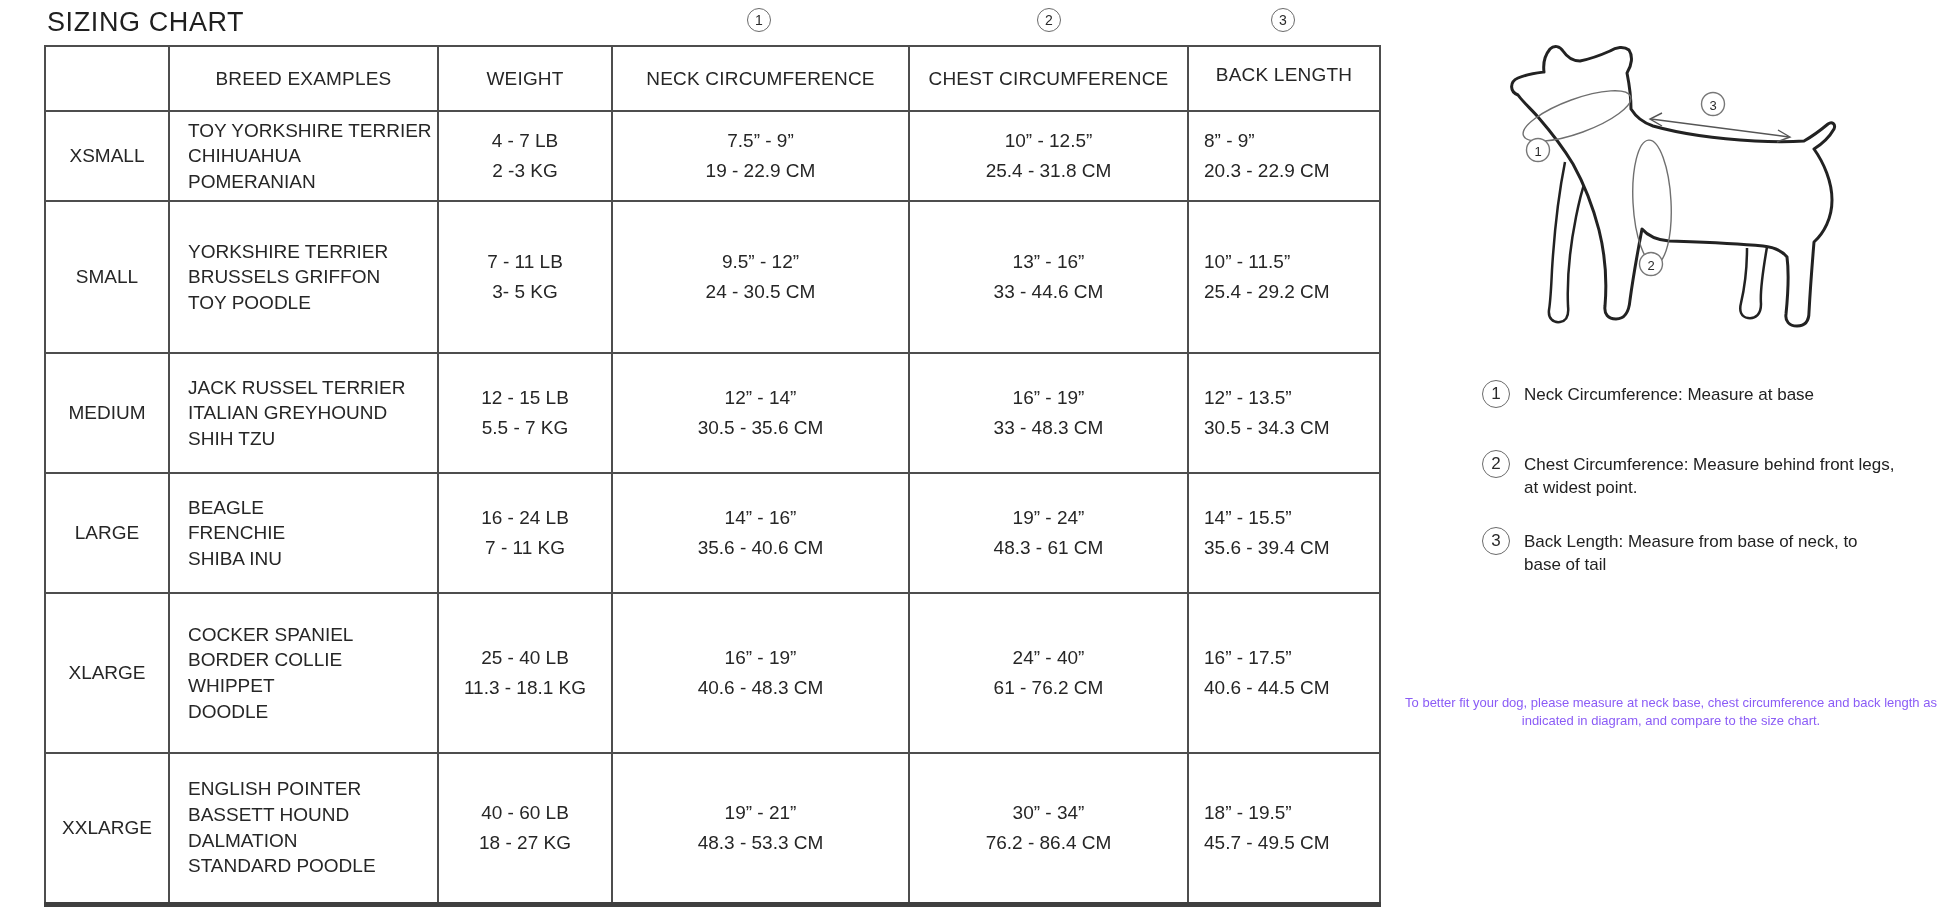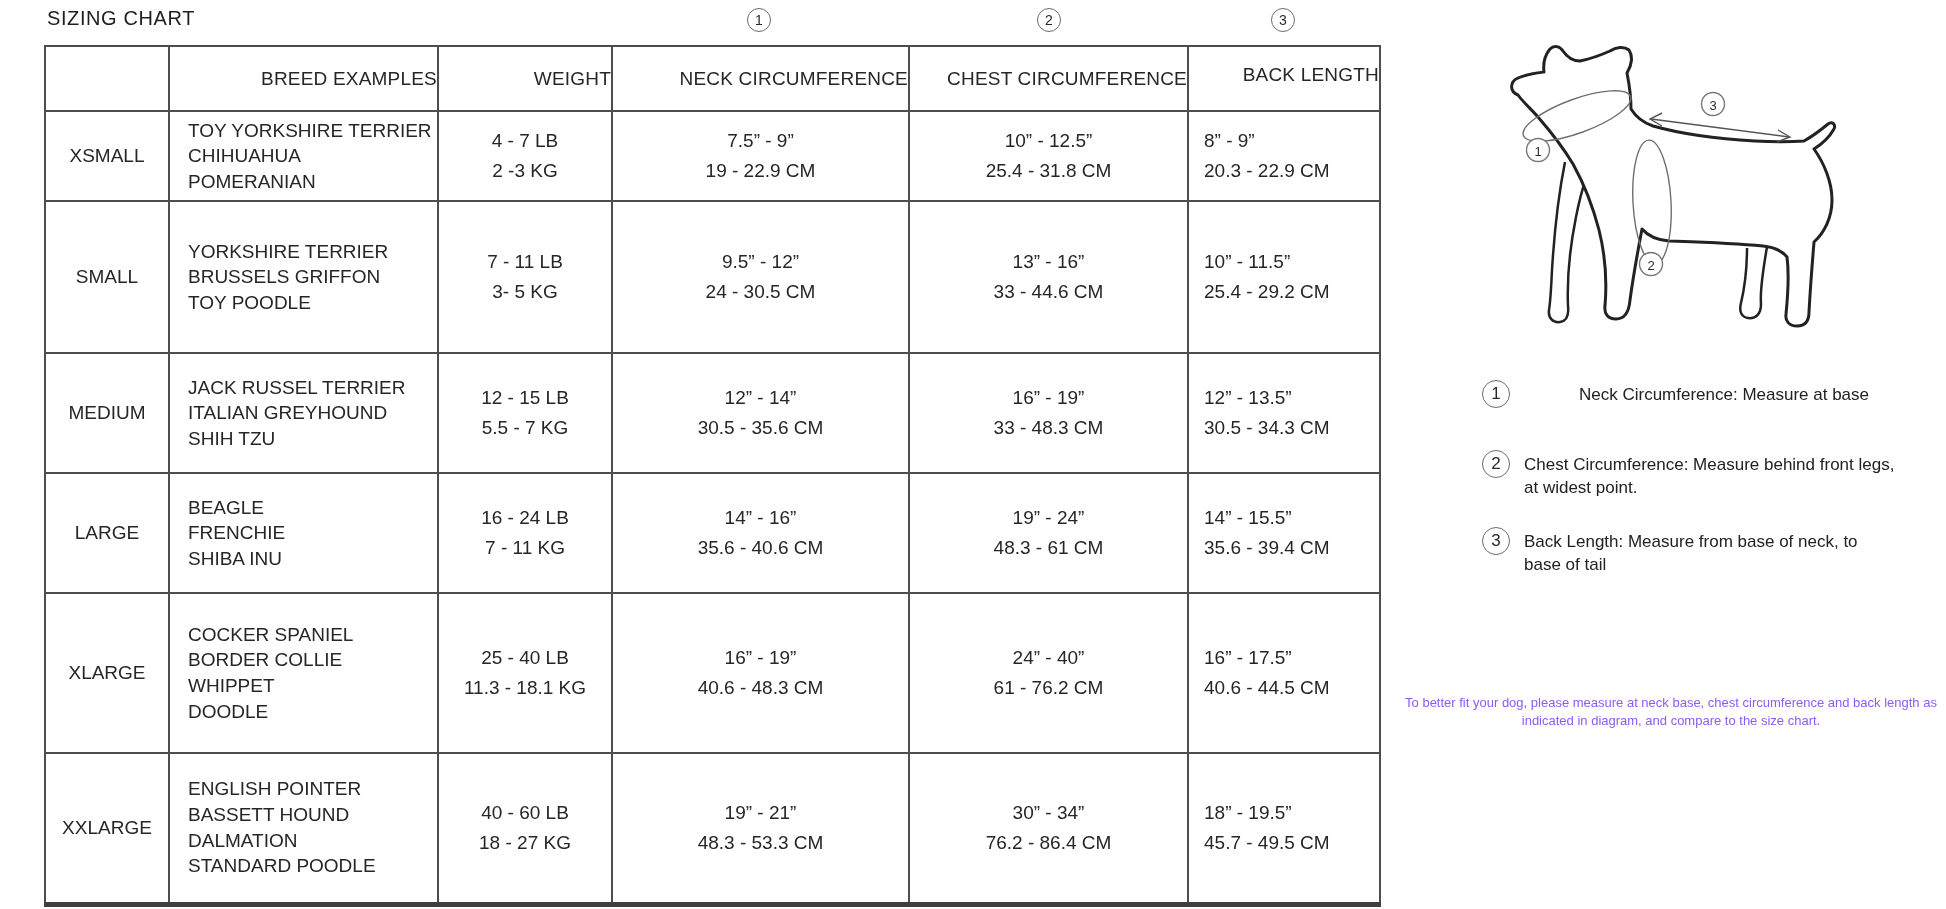--- a/index.html
+++ b/index.html
@@ -1,46 +1,46 @@
 <!DOCTYPE html>
 <html><head>
 <meta charset="utf-8">
 <style>
   * { box-sizing: border-box; margin: 0; padding: 0; }
   html,body { background:#ffffff; }
   body { font-family: "Liberation Sans", "DejaVu Sans", sans-serif; color:#2a2a2a; }
   #stage { position:relative; width:1946px; height:909px; background:#fff; overflow:hidden; }
 
-  .page-title { position:absolute; left:47px; top:7px; font-size:20px; letter-spacing:0.6px; color:#1f1f1f; }
+  .page-title { position:absolute; left:47px; top:7px; font-size:27px; letter-spacing:0.6px; color:#1f1f1f; }
 
   
   .marker { position:absolute; top:8px; width:24px; height:24px; border:1.5px solid #6b6b6b;
             border-radius:50%; display:flex; align-items:center; justify-content:center;
             font-size:14px; color:#2a2a2a; background:#fff; }
 
   
   table.sizing { position:absolute; left:44px; top:45px; border-collapse:collapse; table-layout:fixed;
                  border:2px solid #4d4d4d; border-bottom:5px solid #3f3f3f; }
   table.sizing td, table.sizing th { border:2px solid #4d4d4d; font-weight:normal; font-size:19px; color:#262626; vertical-align:middle; }
-  th.h { text-align:right; letter-spacing:0.2px; }
+  th.h { text-align:center; letter-spacing:0.2px; }
   th.h-back { vertical-align:bottom; padding-bottom:7px;border-radius:25px; }
   td.c-size { text-align:center; }
   td.c-breed { text-align:left; padding-left:18px; white-space:pre-line; line-height:1.35; }
   td.c-mid { text-align:center; }
   td.c-back { text-align:left; padding-left:15px; }
   .v { margin:8px 0; }
 
   
   .dog-svg { position:absolute; left:1505px; top:42px; }
 
   .instr { position:absolute; left:1482px; display:flex; gap:14px; align-items:flex-start; }
   .instr-circle { width:28px; height:28px; flex:0 0 28px; border:1.5px solid #6b6b6b; border-radius:50%;
                   display:flex; align-items:center; justify-content:center; font-size:17px; color:#2a2a2a; background:#fff; }
   .instr-text { font-size:17px; line-height:1.38; color:#222; padding-top:3px; }
-  .i1 { width:400px;text-align:center; } .i2 { width:384px; } .i3 { width:352px; }
+  .i1 { width:400px; } .i2 { width:384px; } .i3 { width:352px; }
 
   .notes { position:absolute; left:1402px; top:694px; width:538px; text-align:center;
            font-size:13px; line-height:1.42; color:#8b5cf6; }
   .notes p + p { margin-top:20px; }
 </style>
 </head>
 <body>
 
 <div id="stage">
 

